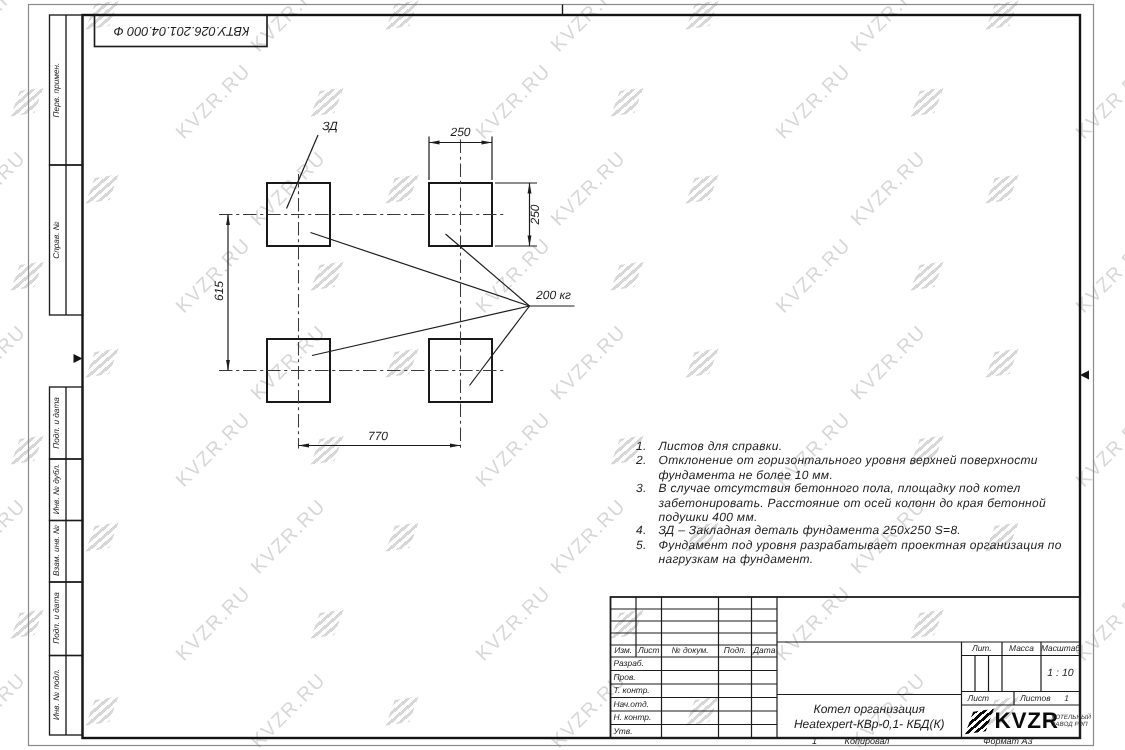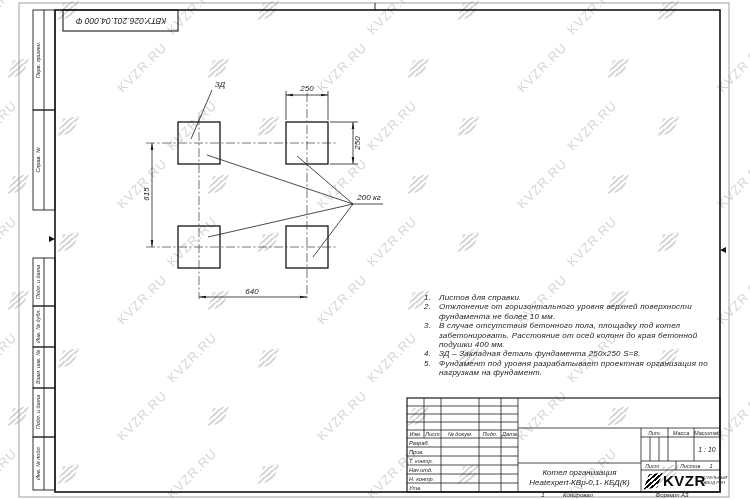--- a/index.html
+++ b/index.html
@@ -198,21 +198,21 @@
   <span class="t r90 mlabel" style="left:38.5px;top:282px;">Подп. и дата</span>
   <span class="t r90 mlabel" style="left:38.5px;top:326px;">Инв. № дубл.</span>
   <span class="t r90 mlabel" style="left:38.5px;top:367px;">Взам. инв. №</span>
   <span class="t r90 mlabel" style="left:38.5px;top:412px;">Подп. и дата</span>
   <span class="t r90 mlabel" style="left:38.5px;top:463px;">Инв. № подл.</span>
 
   <span class="t c dim" style="left:220px;top:84px;">ЗД</span>
   <span class="t c dim" style="left:307px;top:88px;">250</span>
   <span class="t r90 dim" style="left:357px;top:143px;">250</span>
   <span class="t r90 dim" style="left:146px;top:194px;">615</span>
-  <span class="t c dim" style="left:252px;top:291px;">640</span>
+  <span class="t c dim" style="left:252px;top:291px;">770</span>
   <span class="t c dim" style="left:369px;top:197px;">200 кг</span>
 
   <div class="note-block">
     <div class="note-item">
       <span class="note-num">1.</span>
       <span class="note-text">Листов для справки.</span>
     </div>
     <div class="note-item">
       <span class="note-num">2.</span>
       <span class="note-text">Отклонение от горизонтального уровня верхней поверхности фундамента не более 10 мм.</span>

